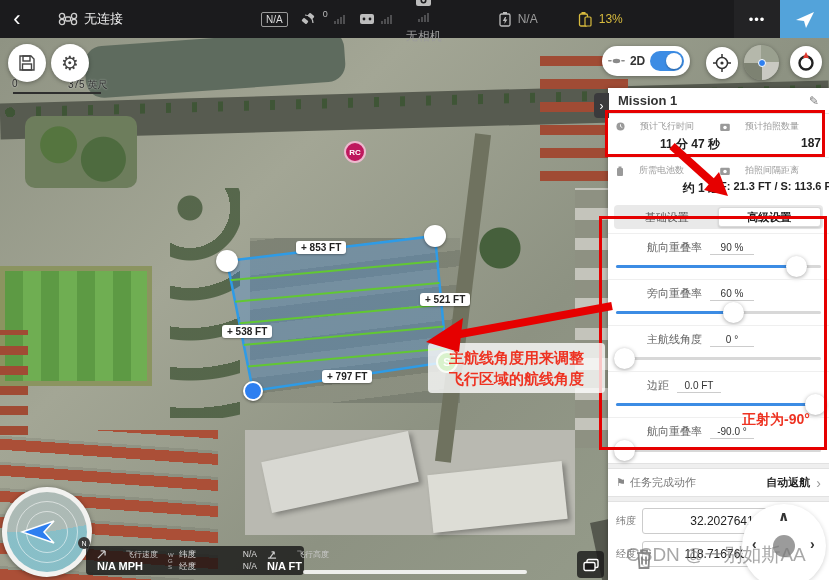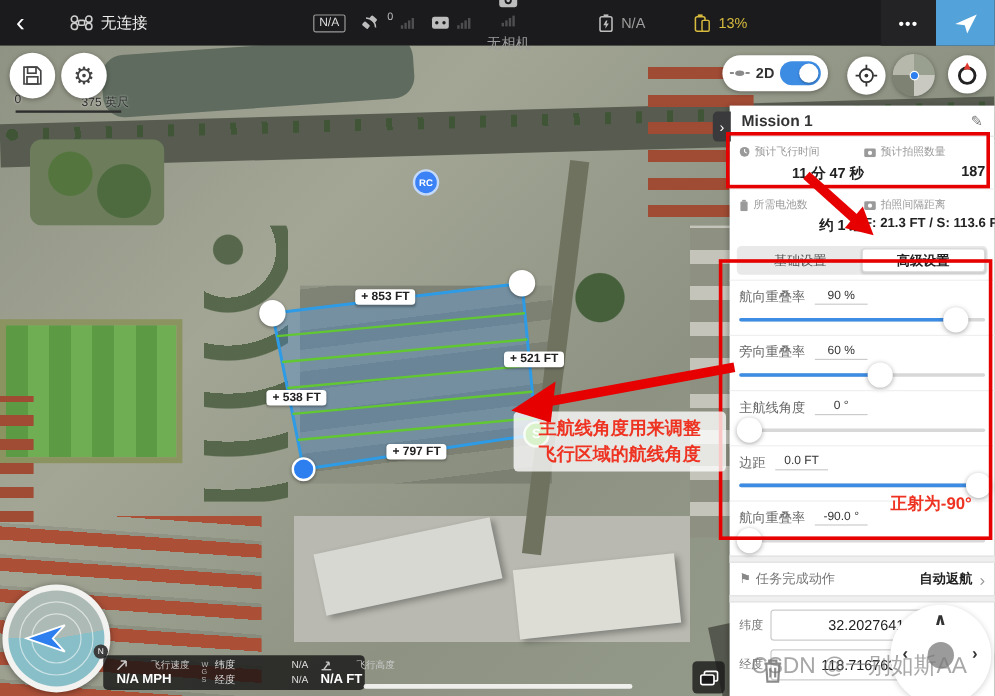--- a/index.html
+++ b/index.html
@@ -40,45 +40,45 @@
   .toggle { width:36px; height:20px; background:#3c8ce4; border-radius:10px; position:relative; }
   .toggle .knob { position:absolute; right:2px; top:2px; width:16px; height:16px; border-radius:50%; background:#fff; box-shadow:0 1px 2px rgba(0,0,0,.3); }
 
   
   #vec { left:0; top:0; width:829px; height:580px; z-index:10; pointer-events:none; }
   .edge-pill { position:absolute; background:#fff; border-radius:3px; padding:1px 5px; font-size:10px; font-weight:bold; color:#222; z-index:12; box-shadow:0 1px 2px rgba(0,0,0,.3); white-space:nowrap; }
   .vertex { position:absolute; border-radius:50%; z-index:13; }
   .v-white { width:22px; height:22px; background:#fff; box-shadow:0 1px 3px rgba(0,0,0,.4); }
   .v-blue  { width:20px; height:20px; background:#2d7ff0; border:2px solid #fff; box-shadow:0 1px 3px rgba(0,0,0,.4); }
   .v-green { width:22px; height:22px; background:#52c41a; border:2px solid rgba(255,255,255,.85); color:#fff; font-size:11px; font-weight:bold; display:flex; align-items:center; justify-content:center; }
-  .v-rc    { width:22px; height:22px; background:#3b82f6; border:2px solid rgba(255,255,255,.7); color:#fff; font-size:8px; font-weight:bold; display:flex; align-items:center; justify-content:center; }
+  .v-rc    { width:22px; height:22px; background:#be185d; border:2px solid rgba(255,255,255,.7); color:#fff; font-size:8px; font-weight:bold; display:flex; align-items:center; justify-content:center; }
 
   
   .red-box { position:absolute; border:3px solid #e60000; z-index:40; pointer-events:none; }
   #note-box { position:absolute; left:428px; top:343px; width:177px; height:50px; background:rgba(255,255,255,.78); border-radius:4px; z-index:41; display:flex; flex-direction:column; align-items:center; justify-content:center; pointer-events:none; }
   #note-box div { color:#e32; font-size:15px; font-weight:bold; line-height:21px; }
   #arrows { left:0; top:0; width:829px; height:580px; z-index:42; pointer-events:none; }
   .gimbal-note { position:absolute; color:#e32; font-size:14px; font-weight:bold; z-index:46; }
 
   
   #panel { left:608px; top:88px; width:221px; height:492px; background:#fff; z-index:20; box-shadow:-1px 0 4px rgba(0,0,0,.25); font-size:11px; }
   #collapse { left:594px; top:93px; width:15px; height:25px; background:#3a3a3c; border-radius:4px 0 0 4px; color:#fff; display:flex; align-items:center; justify-content:center; font-size:12px; z-index:21; }
   .p-header { height:26px; display:flex; align-items:center; justify-content:space-between; padding:2px 10px; border-bottom:1px solid #e4e4e4; }
   .p-title { font-size:13px; font-weight:bold; color:#333; }
   .p-pencil { color:#777; font-size:12px; }
   .stats { display:grid; grid-template-columns:104px 1fr; padding:4px 8px 2px 8px; }
   .stat { padding:2px 0; }
-  .stat .s-lab { color:#9a9a9a; font-size:9px; display:flex; align-items:center; gap:4px; }
+  .stat .s-lab { color:#9a9a9a; font-size:9px; display:flex; align-items:center; gap:15px; }
   .stat .s-val { color:#222; font-size:12px; font-weight:bold; margin-top:3px; white-space:nowrap;text-align:right; }
   .stats2 { border-top:1px solid #eee; }
   .tabs { margin:4px 6px; background:#e9e9e9; border-radius:4px; display:flex; padding:2px; height:24px; }
   .tab { flex:1; display:flex; align-items:center; justify-content:center; font-size:11px; color:#555; border-radius:3px; }
   .tab.active { background:#fff; border:1px solid #d9d9d9; box-shadow:0 1px 2px rgba(0,0,0,.15); font-weight:bold; color:#222; }
   .sl-row { height:46px; border-top:1px solid #efefef; padding:5px 8px 0 8px; position:relative; }
-  .sl-top { display:flex; align-items:center; gap:8px; height:16px; }
+  .sl-top { display:flex; align-items:flex-end; gap:8px; height:16px;margin-left:31px; }
   .sl-lab { color:#666; font-size:11px; }
   .sl-val { color:#333; font-size:10px; min-width:44px; text-align:center; border-bottom:1px solid #ccc; padding-bottom:1px; }
   .sl-track { position:absolute; left:8px; right:8px; top:31px; height:3px; background:#d8d8d8; border-radius:2px; }
   .sl-fill { position:absolute; left:0; top:0; height:3px; background:#3c8ce4; border-radius:2px; }
   .sl-handle { position:absolute; top:-9px; width:21px; height:21px; margin-left:-10px; background:#fff; border-radius:50%; box-shadow:0 1px 4px rgba(0,0,0,.35); }
   .gap { height:6px; background:#efefef; border-top:1px solid #e2e2e2; border-bottom:1px solid #e2e2e2; }
   .finish { height:27px; display:flex; align-items:center; padding:0 8px; gap:4px; }
   .finish .f-lab { color:#777; font-size:11px; flex:1; }
   .finish .f-val { color:#222; font-size:11px; font-weight:bold; }
   .finish .f-chev { color:#999; font-size:14px; margin-left:2px; }

